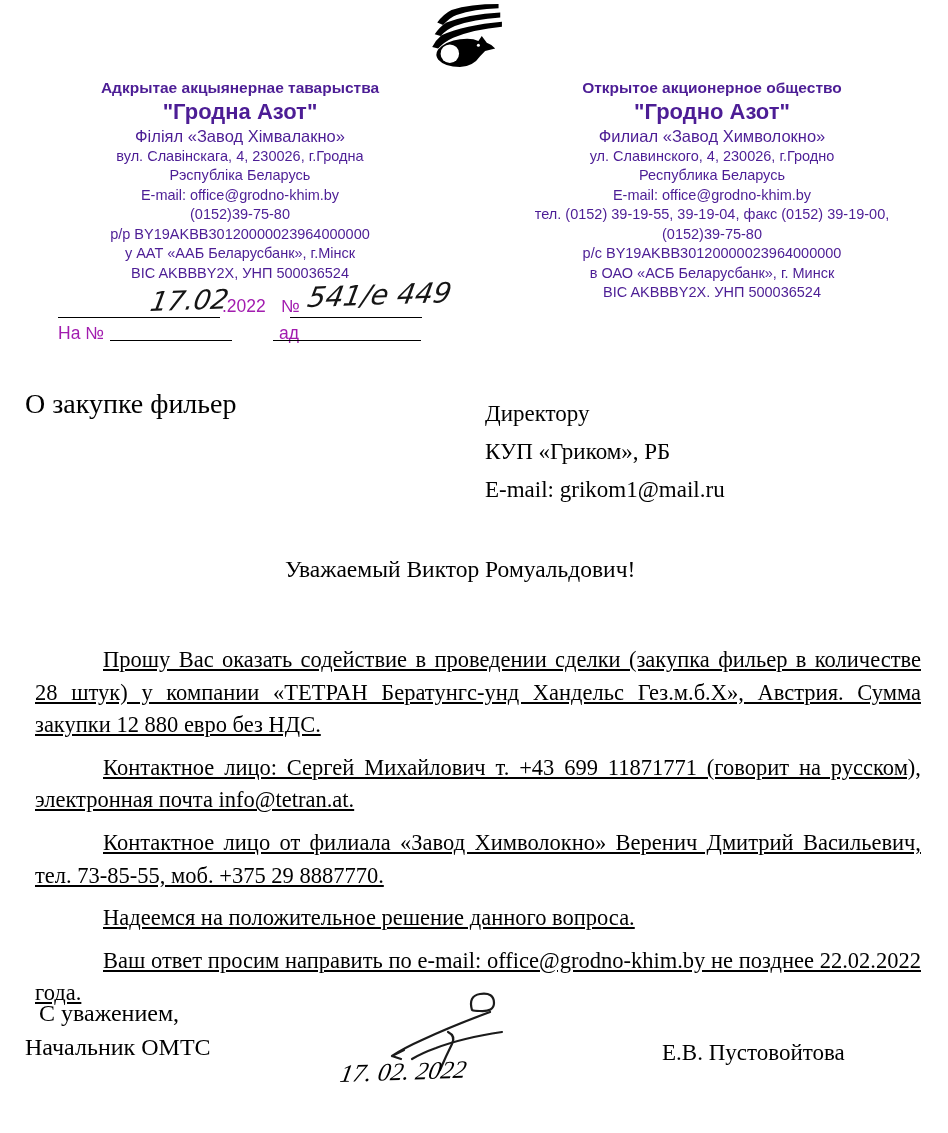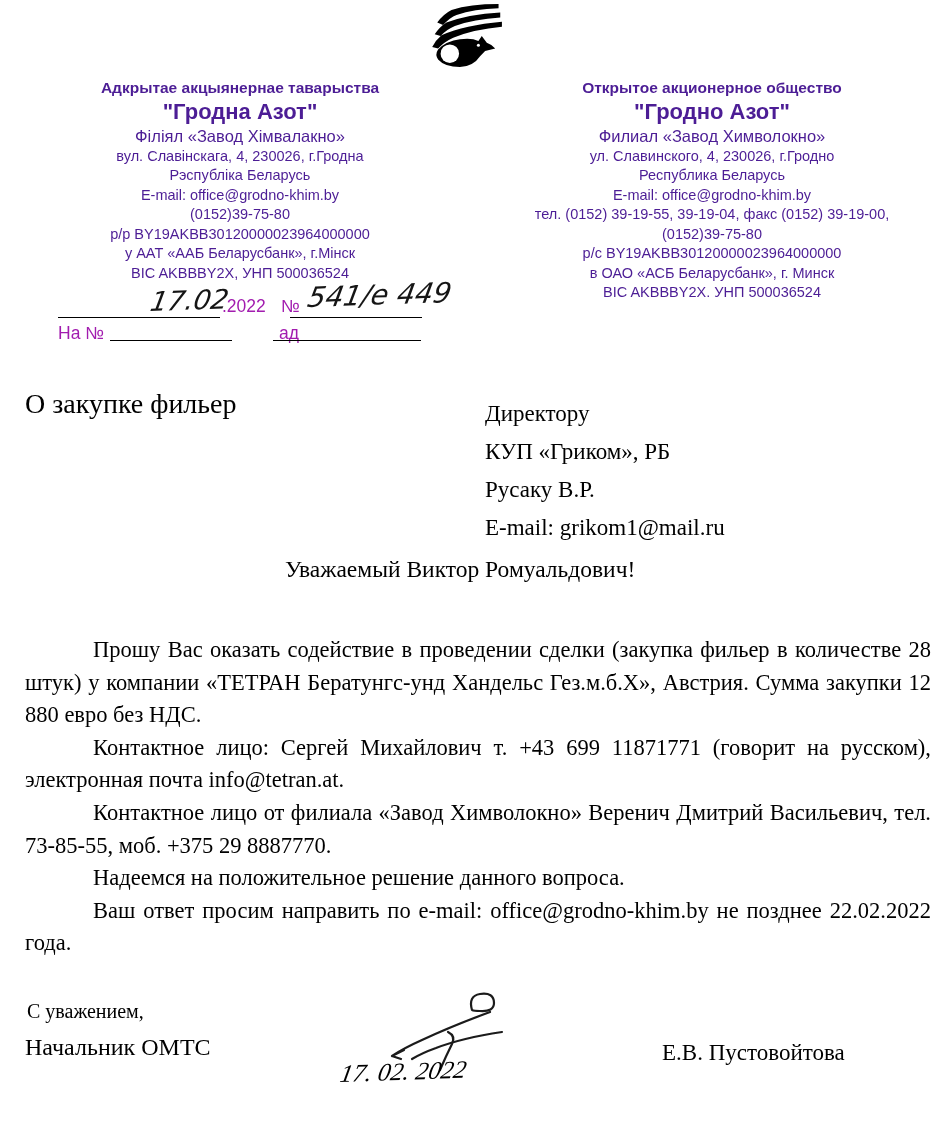--- a/index.html
+++ b/index.html
@@ -40,22 +40,22 @@
   
   .serif{font-family:"Liberation Serif",serif;color:#000;}
   .subject{position:absolute;left:25px;top:388px;font-size:28px;}
   .recipient{position:absolute;left:485px;top:367px;font-size:23px;line-height:38px;margin-top:28px;}
   .salutation{position:absolute;left:285px;top:556px;font-size:23.5px;}
   .bodytext{
     position:absolute;left:25px;top:634px;width:906px;
     font-size:22.5px;line-height:32.6px;
     text-align:justify;
   }
-  .bodytext p{margin:0;text-indent:68px;}
-  .closing-regards{position:absolute;left:27px;top:1000px;font-size:20px;}
+  .bodytext p{margin:10px;text-indent:68px;text-decoration:underline;}
+  .closing-regards{position:absolute;left:39px;top:1000px;font-size:24px;}
   .closing-position{position:absolute;left:25px;top:1034px;font-size:24px;}
   .signatory{position:absolute;left:662px;top:1040px;font-size:23px;}
   .signature-svg{position:absolute;left:352px;top:988px;width:170px;height:90px;}
   .sign-date{position:absolute;left:338px;top:1060px;font-size:25px;}
 </style>
 </head>
 <body>
 
 <div class="page">
 
@@ -107,21 +107,20 @@
   <div class="ref" style="left:58px;top:323px;font-size:17.5px;">На №</div>
   <div class="rule" style="left:110px;top:340px;width:122px;"></div>
   <div class="ref" style="left:243px;top:323px;font-size:17.5px;margin-left:36px;">ад</div>
   <div class="rule" style="left:273px;top:340px;width:148px;"></div>
 
   <div class="serif subject">О закупке фильер</div>
 
   <div class="serif recipient">
     <div>Директору</div>
     <div>КУП «Гриком», РБ</div>
-    <div>Русаку В.Р.</div>
     <div>E-mail: grikom1@mail.ru</div>
   </div>
 
   <div class="serif salutation">Уважаемый Виктор Ромуальдович!</div>
 
   <div class="serif bodytext">
     <p>Прошу Вас оказать содействие в проведении сделки (закупка фильер в количестве 28 штук) у компании «ТЕТРАН Бератунгс-унд Хандельс Гез.м.б.Х», Австрия. Сумма закупки 12 880 евро без НДС.</p>
     <p>Контактное лицо: Сергей Михайлович т. +43 699 11871771 (говорит на русском), электронная почта info@tetran.at.</p>
     <p>Контактное лицо от филиала «Завод Химволокно» Веренич Дмитрий Васильевич, тел. 73-85-55, моб. +375 29 8887770.</p>
     <p>Надеемся на положительное решение данного вопроса.</p>

